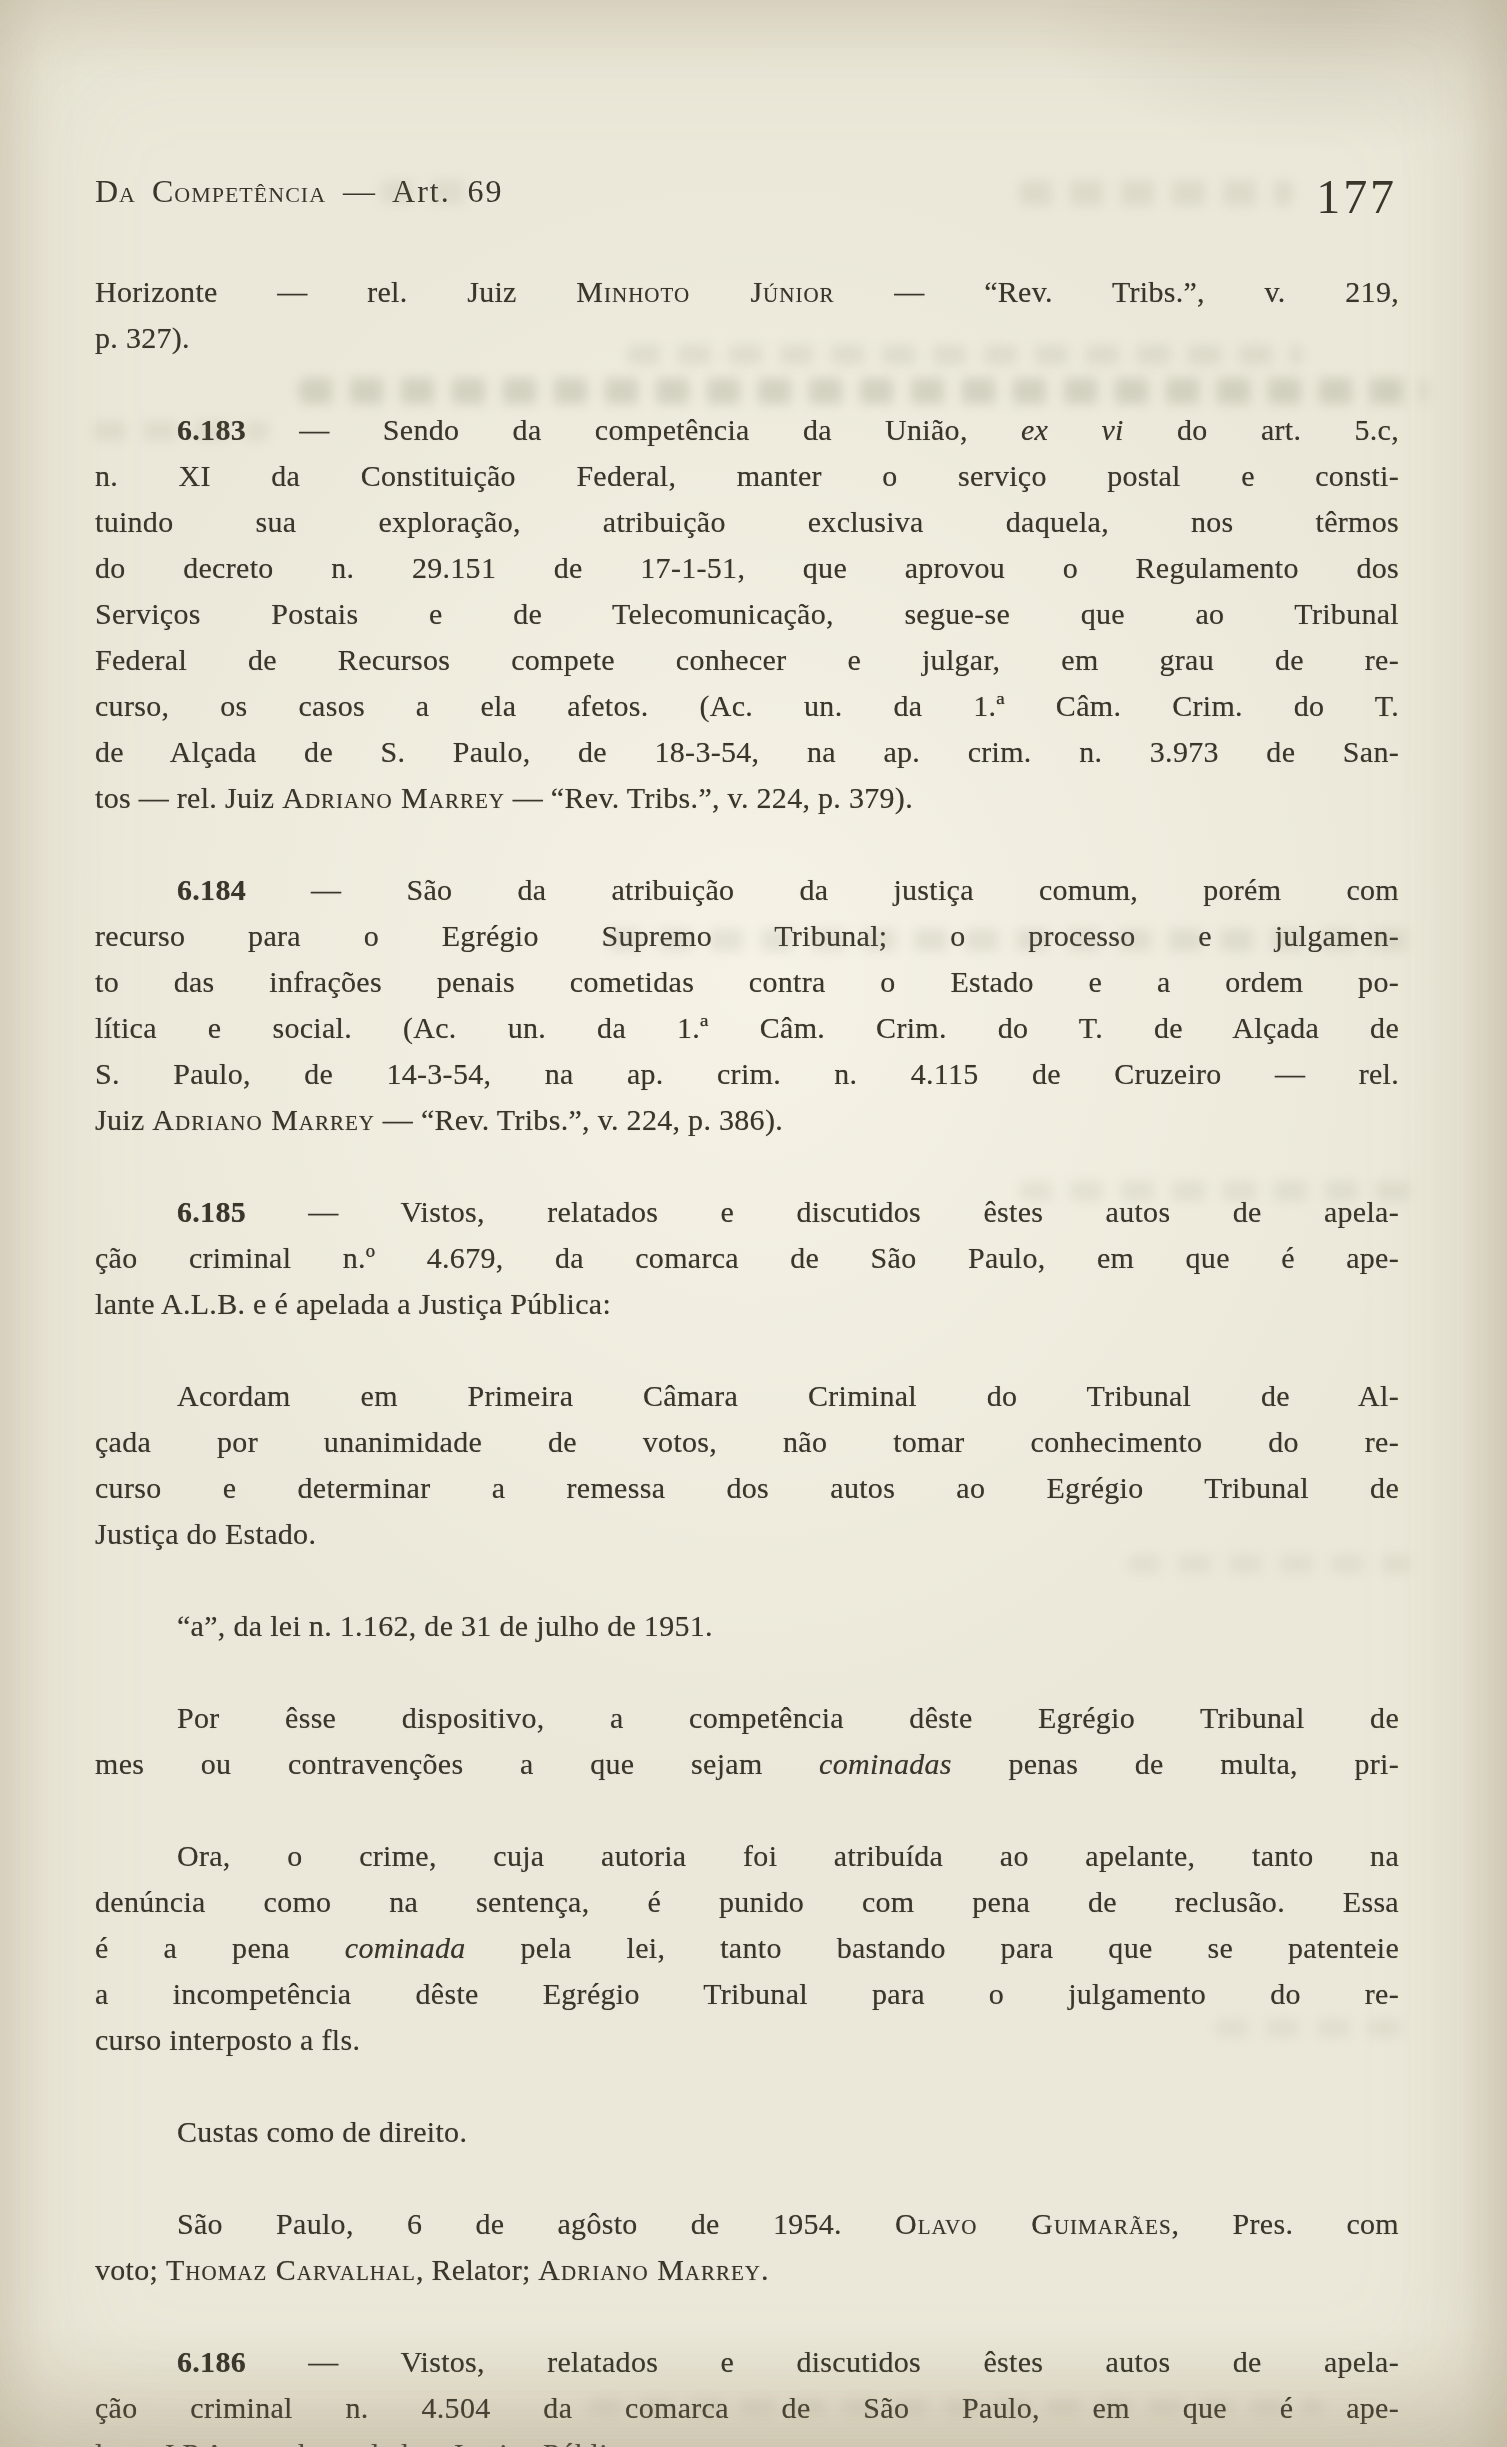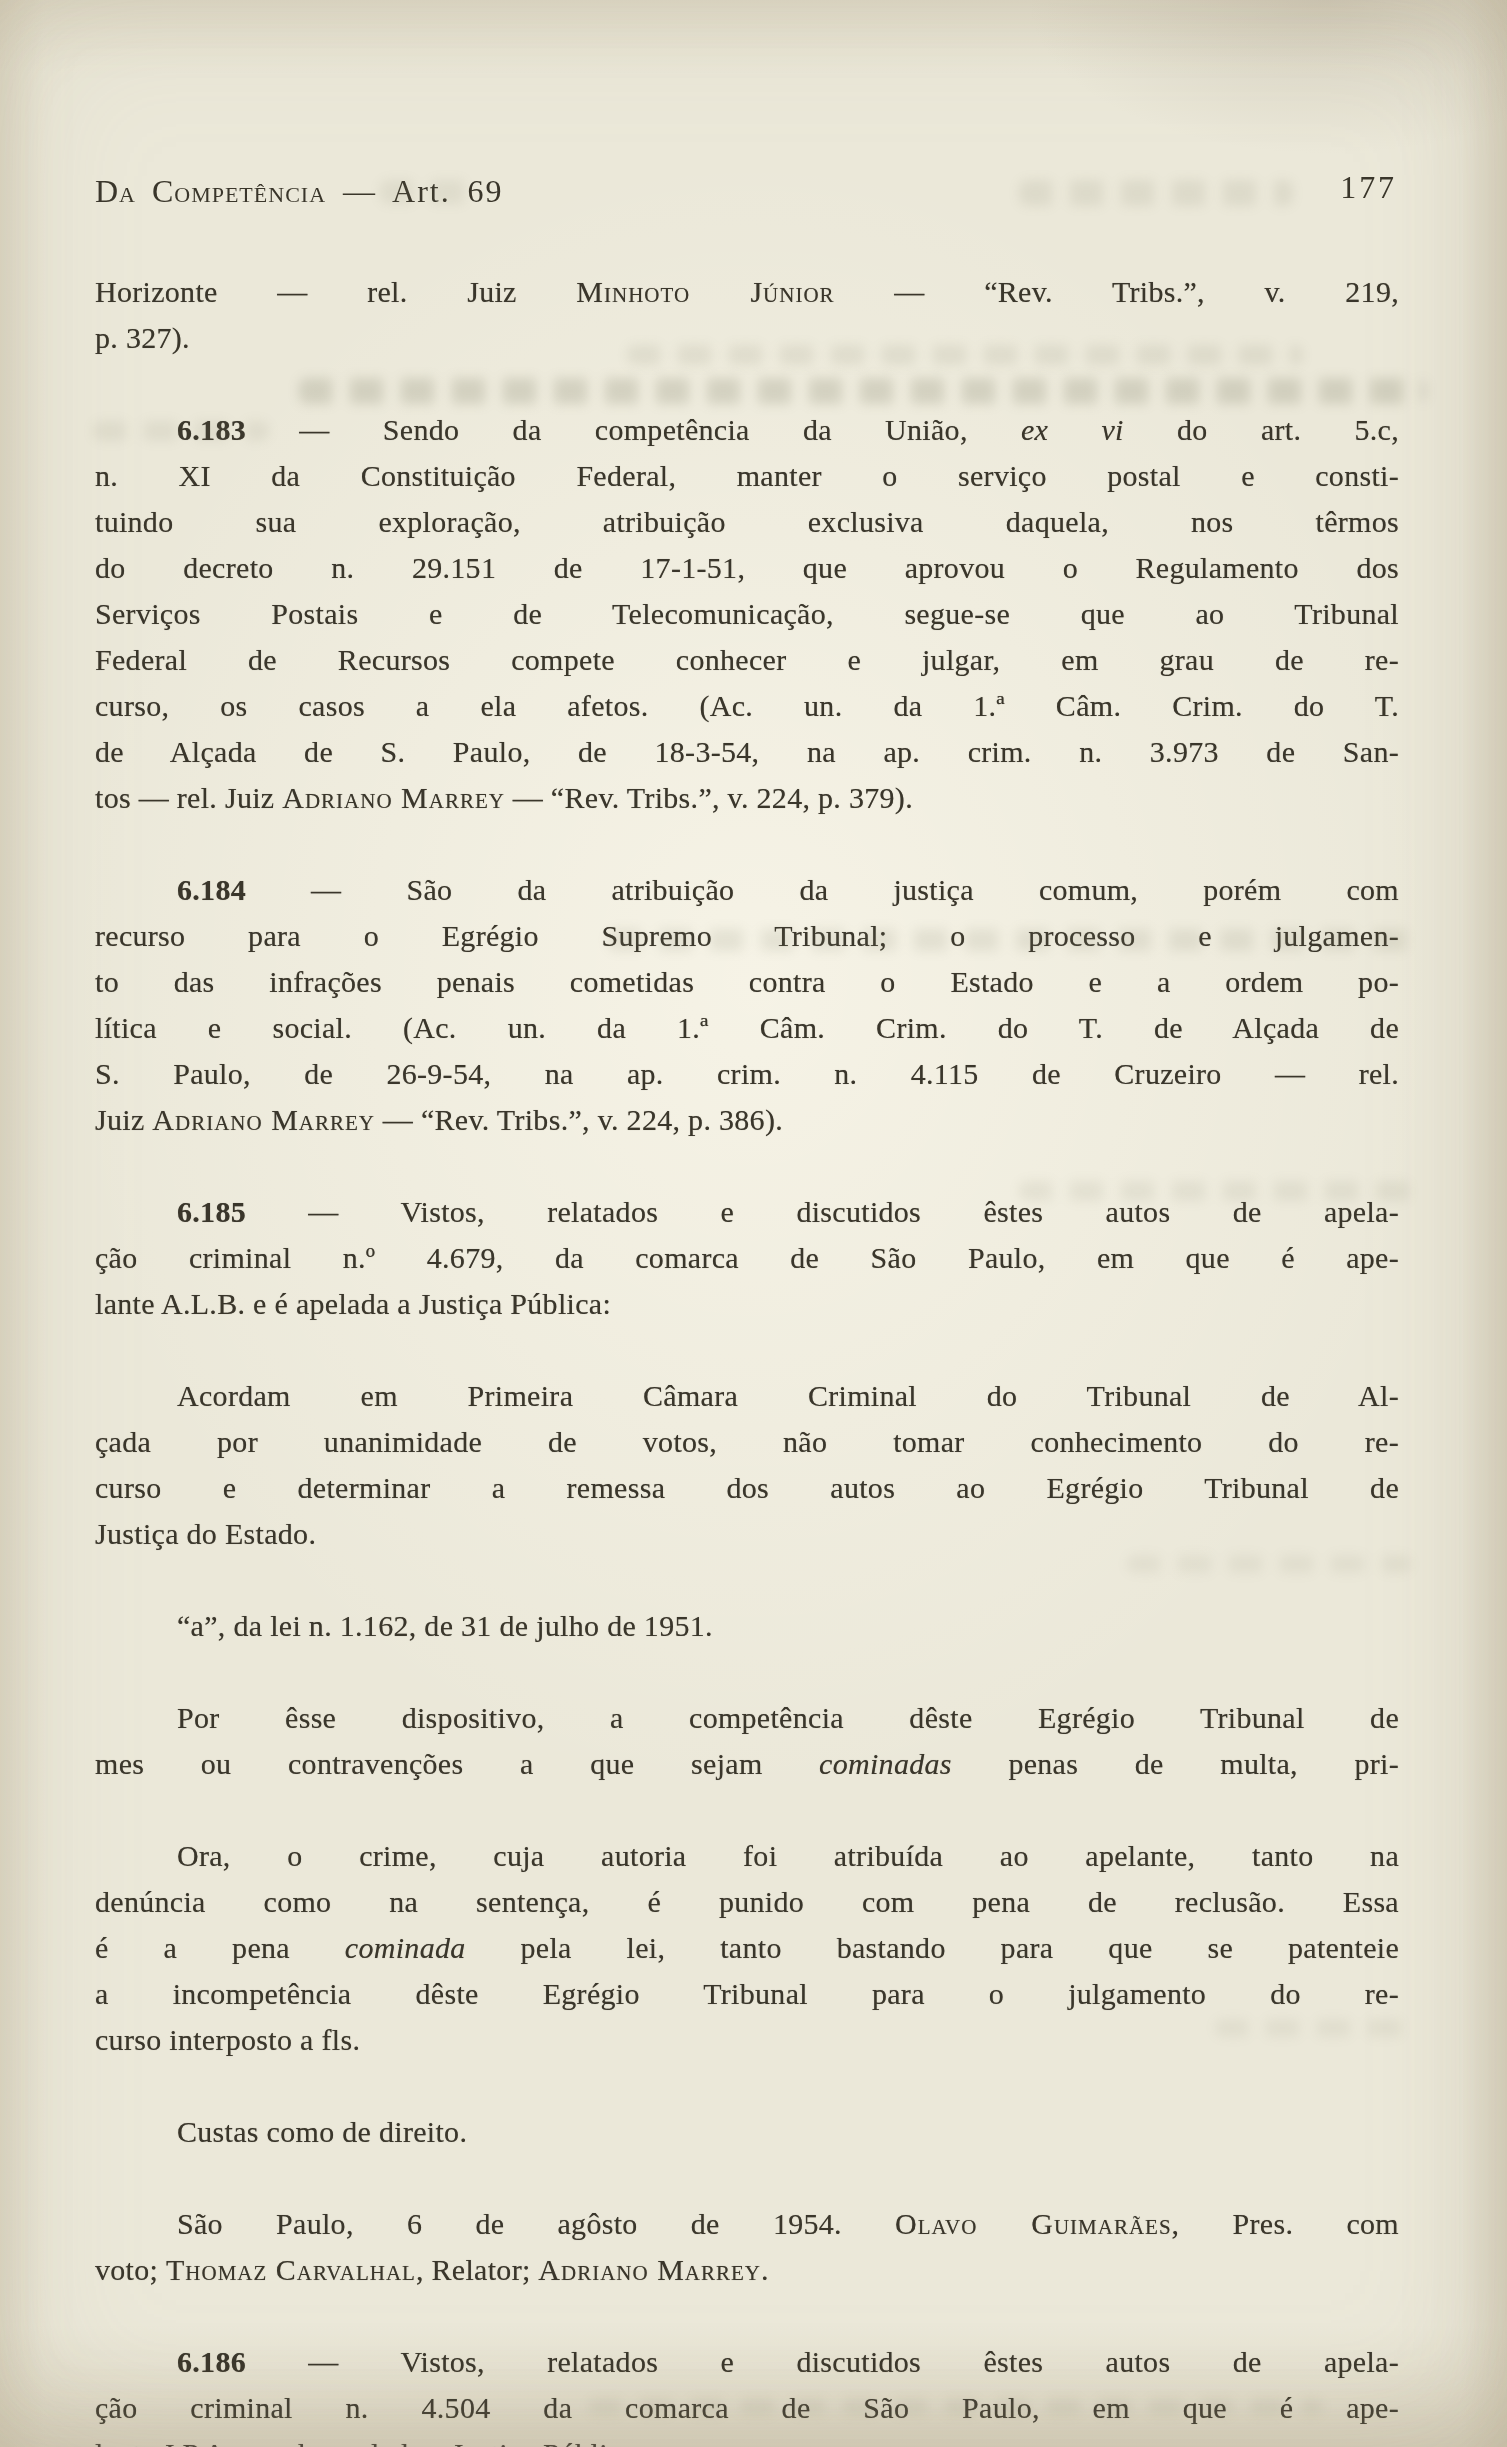--- a/index.html
+++ b/index.html
@@ -33,21 +33,21 @@
   .running-header { position: absolute; top: 173px; left: 95px; right: 110px; height: 43px; }
   .header-title {
     position: absolute; left: 0; right: 0; top: 0;
     font-size: 32px;
     letter-spacing: 2px;
     word-spacing: 6.9px;
     white-space: nowrap;
   }
   .header-page-number {
     position: absolute; right: 0; top: -3.9px;
-    font-size: 32px;
+    font-size: 48px;
     letter-spacing: 2.9px;
   }
 
   
   .page-body {
     position: absolute;
     top: 269px;
     left: 95px;
     width: 1304px;
     font-size: 30px;
@@ -97,21 +97,21 @@
         <div class="line"><span>Federal de Recursos compete conhecer e julgar, em grau de re-</span></div>
         <div class="line"><span>curso, os casos a ela afetos. (Ac. un. da 1.ª Câm. Crim. do T.</span></div>
         <div class="line"><span>de Alçada de S. Paulo, de 18-3-54, na ap. crim. n. 3.973 de San-</span></div>
         <div class="line last"><span>tos — rel. Juiz </span><span class="sc">Adriano Marrey</span><span> — “Rev. Tribs.”, v. 224, p. 379).</span></div>
       </div>
       <div class="paragraph item indent">
         <div class="line"><span class="bd">6.184</span><span> — São da atribuição da justiça comum, porém com</span></div>
         <div class="line"><span>recurso para o Egrégio Supremo Tribunal; o processo e julgamen-</span></div>
         <div class="line"><span>to das infrações penais cometidas contra o Estado e a ordem po-</span></div>
         <div class="line"><span>lítica e social. (Ac. un. da 1.ª Câm. Crim. do T. de Alçada de</span></div>
-        <div class="line"><span>S. Paulo, de 26-9-54, na ap. crim. n. 4.115 de Cruzeiro — rel.</span></div>
+        <div class="line"><span>S. Paulo, de 14-3-54, na ap. crim. n. 4.115 de Cruzeiro — rel.</span></div>
         <div class="line last"><span>Juiz </span><span class="sc">Adriano Marrey</span><span> — “Rev. Tribs.”, v. 224, p. 386).</span></div>
       </div>
       <div class="paragraph item indent">
         <div class="line"><span class="bd">6.185</span><span> — Vistos, relatados e discutidos êstes autos de apela-</span></div>
         <div class="line"><span>ção criminal n.º 4.679, da comarca de São Paulo, em que é ape-</span></div>
         <div class="line last"><span>lante A.L.B. e é apelada a Justiça Pública:</span></div>
       </div>
       <div class="paragraph indent">
         <div class="line"><span>Acordam em Primeira Câmara Criminal do Tribunal de Al-</span></div>
         <div class="line"><span>çada por unanimidade de votos, não tomar conhecimento do re-</span></div>

